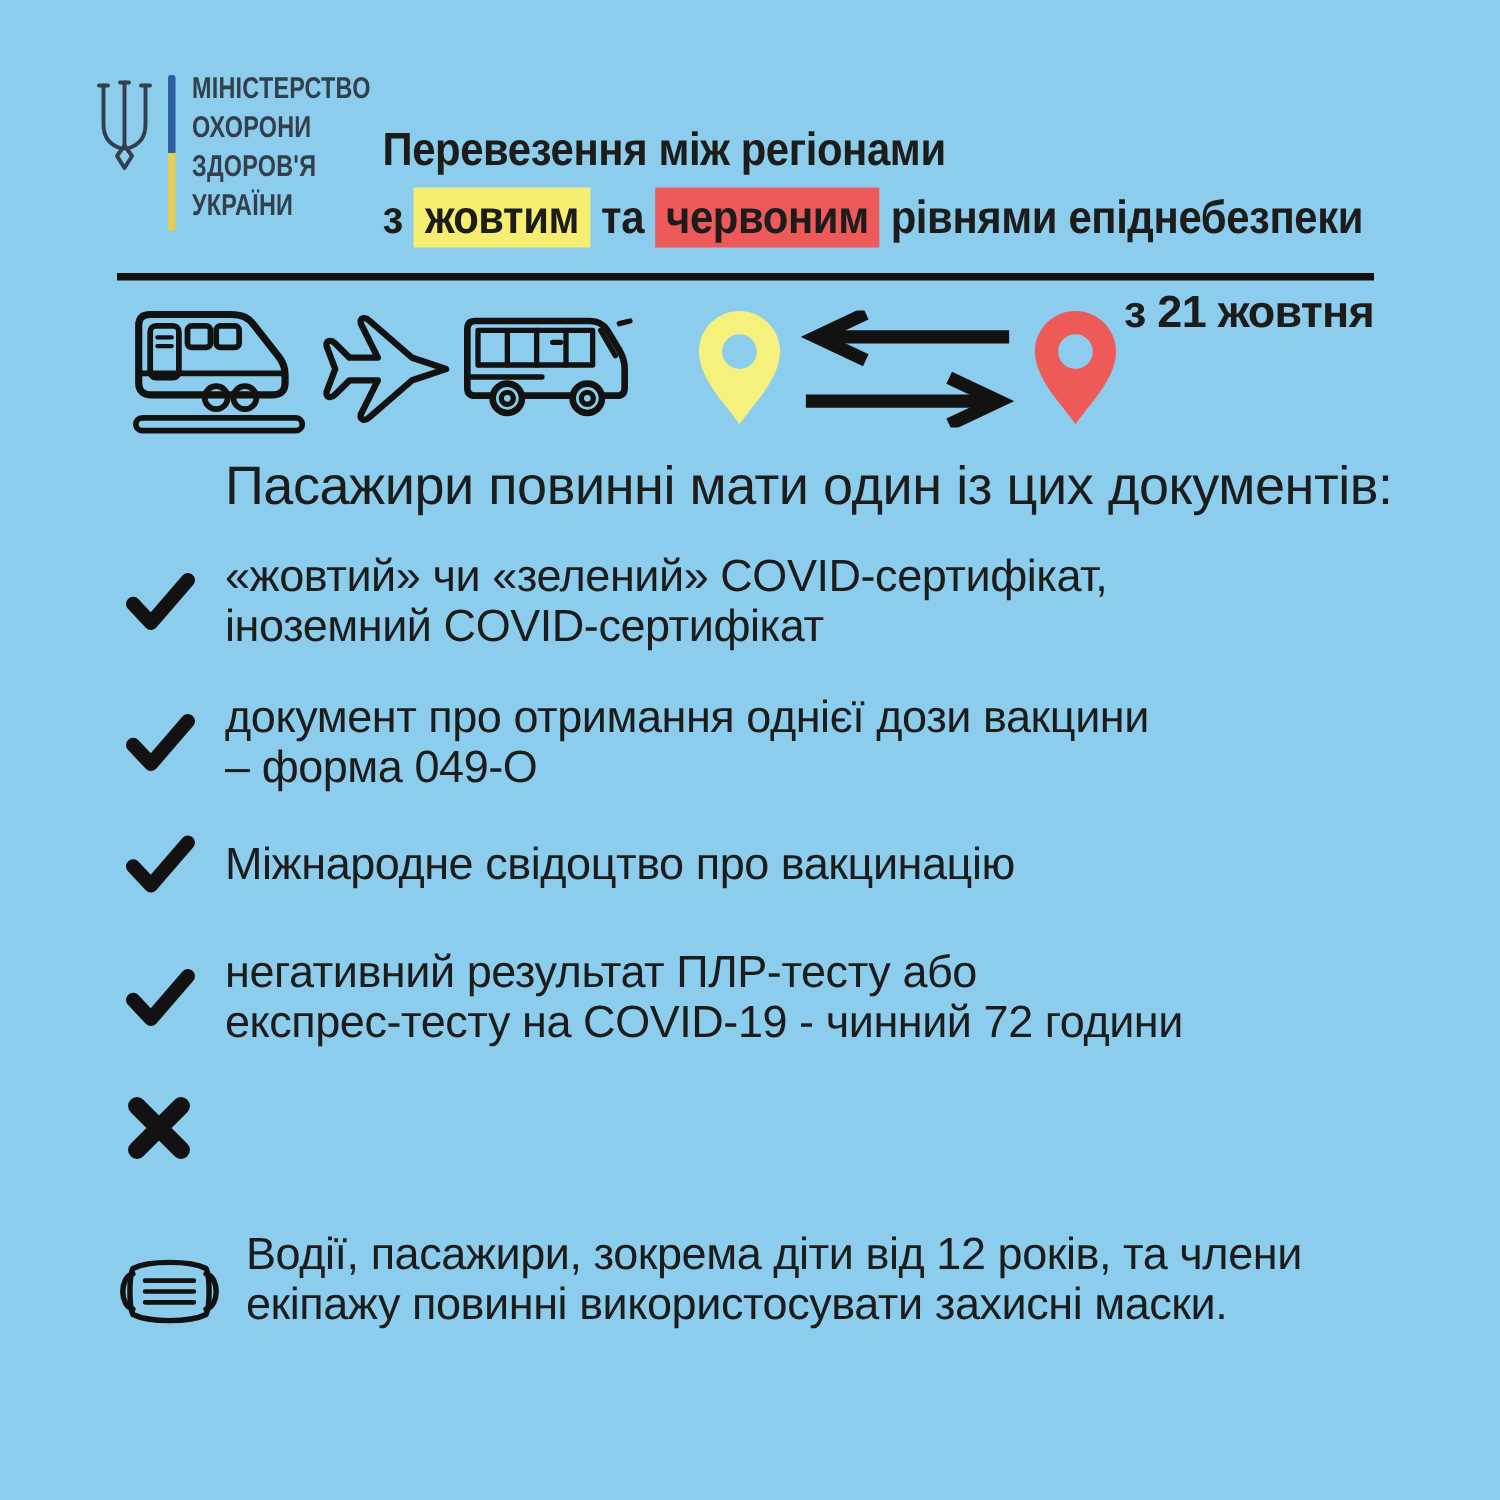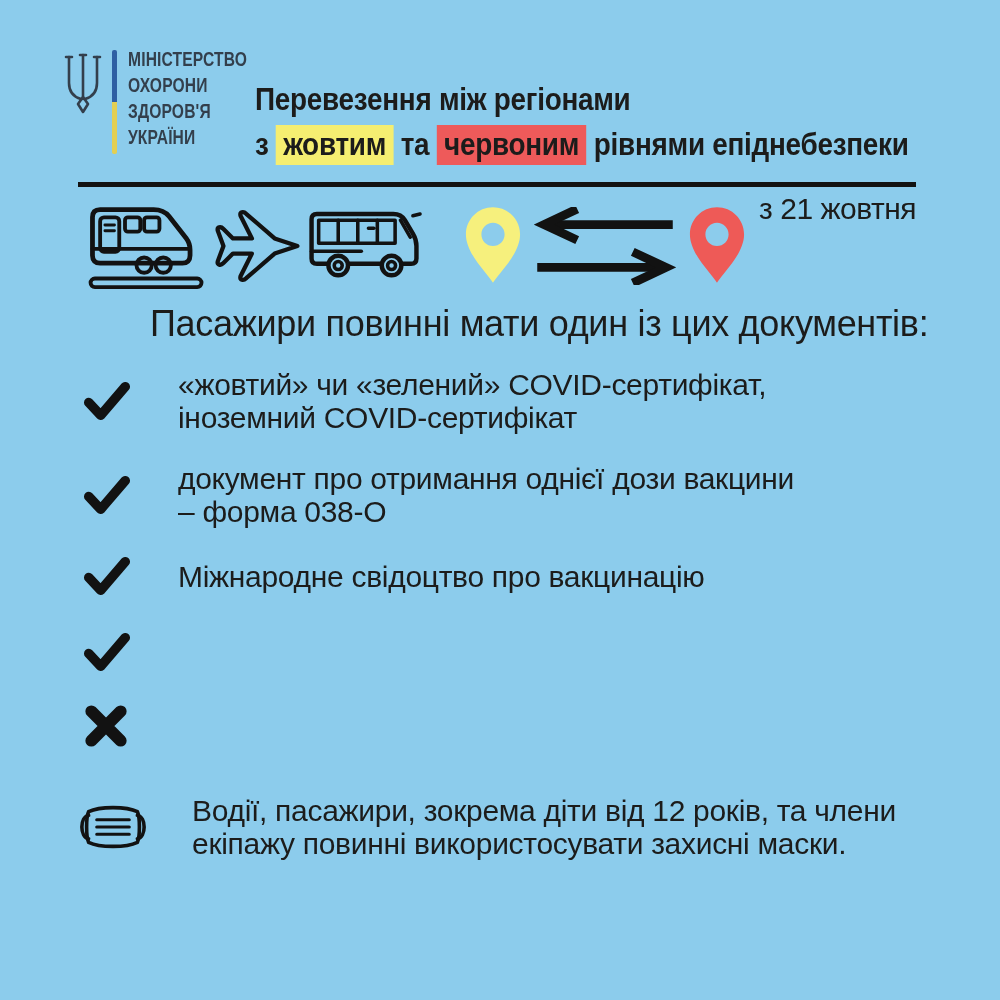--- a/index.html
+++ b/index.html
@@ -25,38 +25,38 @@
   .title { position:absolute; left:255px; top:80px;
     font-weight:bold; font-size:31px; line-height:40px; letter-spacing:-0.3px;
     transform:scaleX(0.9); transform-origin:0 0; white-space:nowrap; }
   .title .l2 { margin-top:5px; }
   .hl { padding:2px 8px 3px 8px; }
   .hl-yellow { background:#f5ee71; }
   .hl-red    { background:#ee5a5a; }
   
   .divider { position:absolute; left:78px; top:182px; width:838px; height:5px; background:#121212; }
   .date { position:absolute; top:192px; right:84px;
-    font-weight:normal; font-size:30px; letter-spacing:-0.5px; }
+    font-weight:bold; font-size:30px; letter-spacing:-0.5px; }
   
   .icons-row { position:absolute; left:84px; top:200px; height:92px; display:flex; align-items:center; }
   .icons-row svg { display:block; }
   .mlx4  { margin-left:4px; }
   .mlx12 { margin-left:12px; }
   .mlx36 { margin-left:36px; }
   
   .heading { position:absolute; left:150px; top:303px; font-size:36px; letter-spacing:-0.3px; }
   .items { position:absolute; left:84px; top:368px; width:885px; }
-  .item { display:flex; align-items:center;gap:28px; }
+  .item { display:flex; align-items:center; }
   .item .bullet { width:66px; flex:none; display:flex; align-items:center; }
   .item .text { font-size:30px; line-height:33px; white-space:pre-line; letter-spacing:-0.3px; }
   .gap28 { margin-bottom:28px; }
   .gap36 { margin-bottom:36px;text-align:right; }
   .gap32 { margin-bottom:32px; }
   .gap46 { margin-bottom:46px; }
-  .item-mask { margin-left:-8px; }
+  .item-mask { margin-left:-8px;align-items:flex-end; }
   .item-mask .bullet { width:88px; }
 </style>
 </head>
 <body>
 
 <div class="poster">
 
   <div class="logo">
     <span class="trident">
       <svg width="38" height="64" viewBox="0 0 38 62" fill="none" stroke="#333f4c" stroke-width="2.6" stroke-linecap="round" stroke-linejoin="round">
@@ -150,38 +150,40 @@
 іноземний COVID-сертифікат</div>
     </div>
 
     <div class="item gap28">
       <span class="bullet">
         <svg width="46" height="40" viewBox="0 0 58 48" fill="none" stroke="#121212" stroke-width="12" stroke-linecap="round" stroke-linejoin="round">
             <path d="M6 26 L21 42 L52 6"></path>
           </svg>
       </span>
       <div class="text">документ про отримання однієї дози вакцини
-– форма 038-О</div>
+– форма 049-О</div>
     </div>
 
     <div class="item gap36">
       <span class="bullet">
         <svg width="46" height="40" viewBox="0 0 58 48" fill="none" stroke="#121212" stroke-width="12" stroke-linecap="round" stroke-linejoin="round">
             <path d="M6 26 L21 42 L52 6"></path>
           </svg>
       </span>
       <div class="text">Міжнародне свідоцтво про вакцинацію</div>
     </div>
 
     <div class="item gap32">
       <span class="bullet">
         <svg width="46" height="40" viewBox="0 0 58 48" fill="none" stroke="#121212" stroke-width="12" stroke-linecap="round" stroke-linejoin="round">
             <path d="M6 26 L21 42 L52 6"></path>
           </svg>
       </span>
+      <div class="text">негативний результат ПЛР-тесту або
+експрес-тесту на COVID-19 - чинний 72 години</div>
     </div>
 
     <div class="item gap46">
       <span class="bullet">
         <svg width="44" height="44" viewBox="0 0 48 48" fill="none" stroke="#121212" stroke-width="13" stroke-linecap="round">
             <path d="M8 8 L40 40 M40 8 L8 40"></path>
           </svg>
       </span>
     </div>
 

